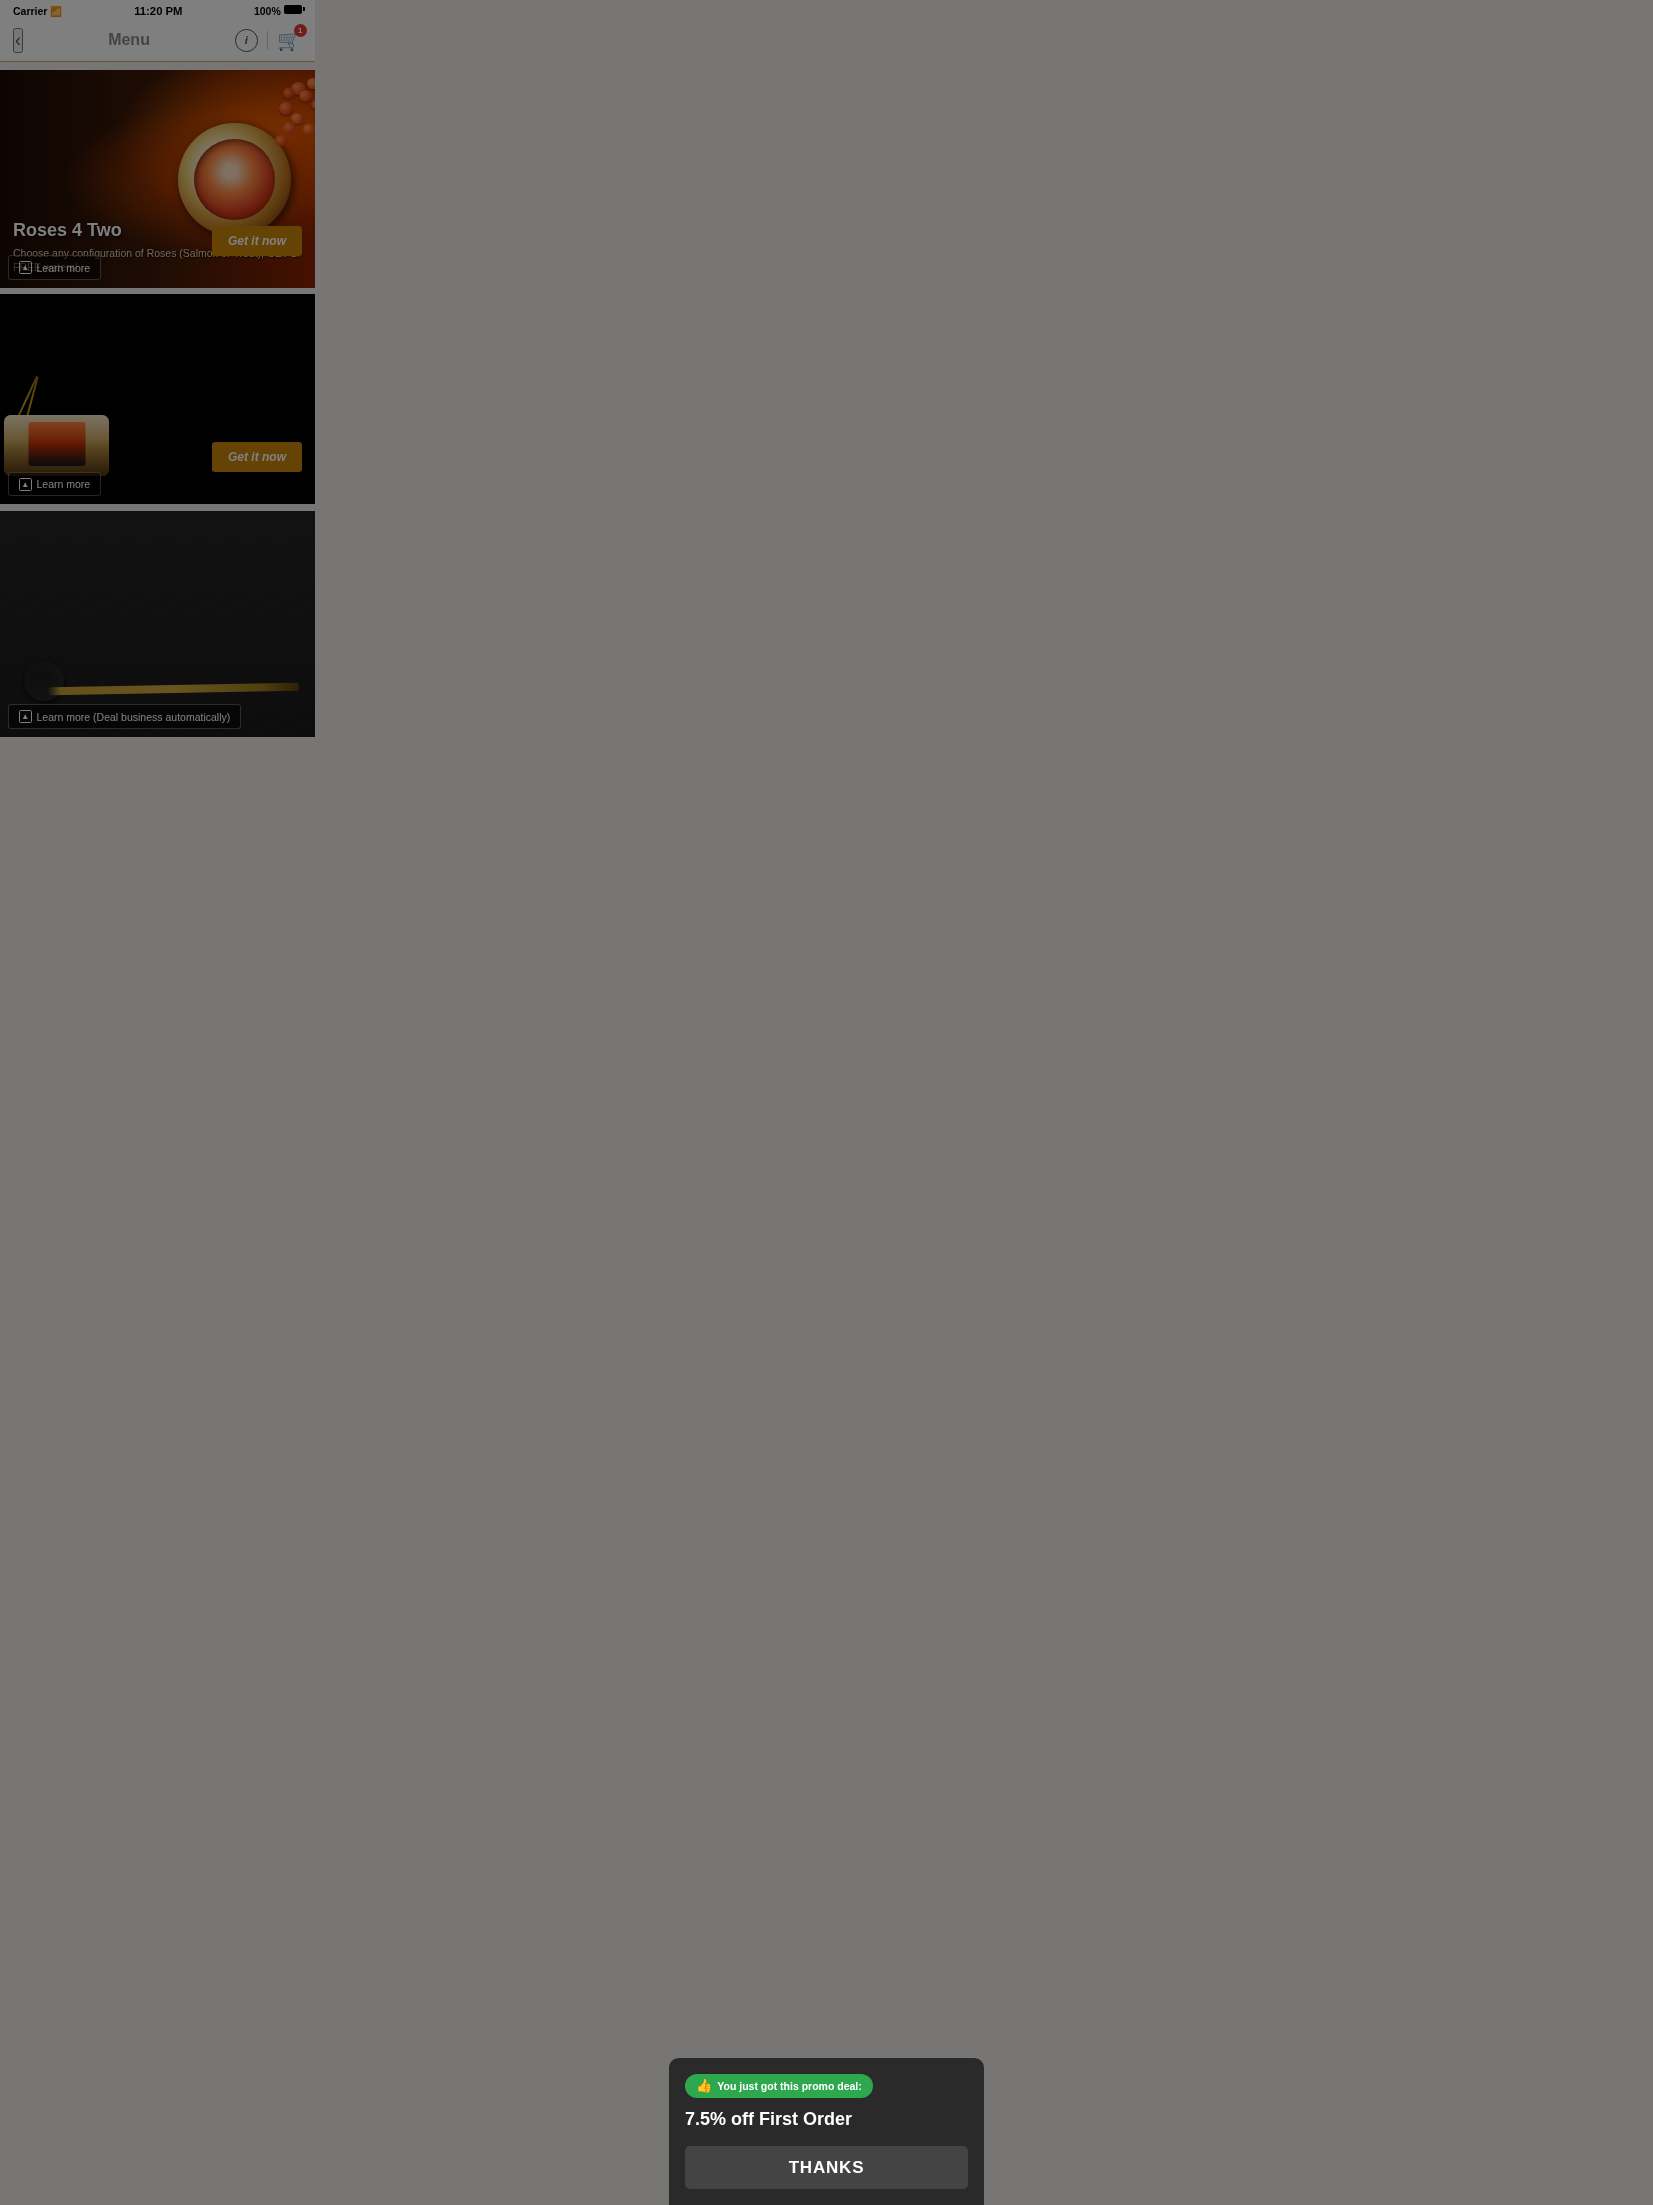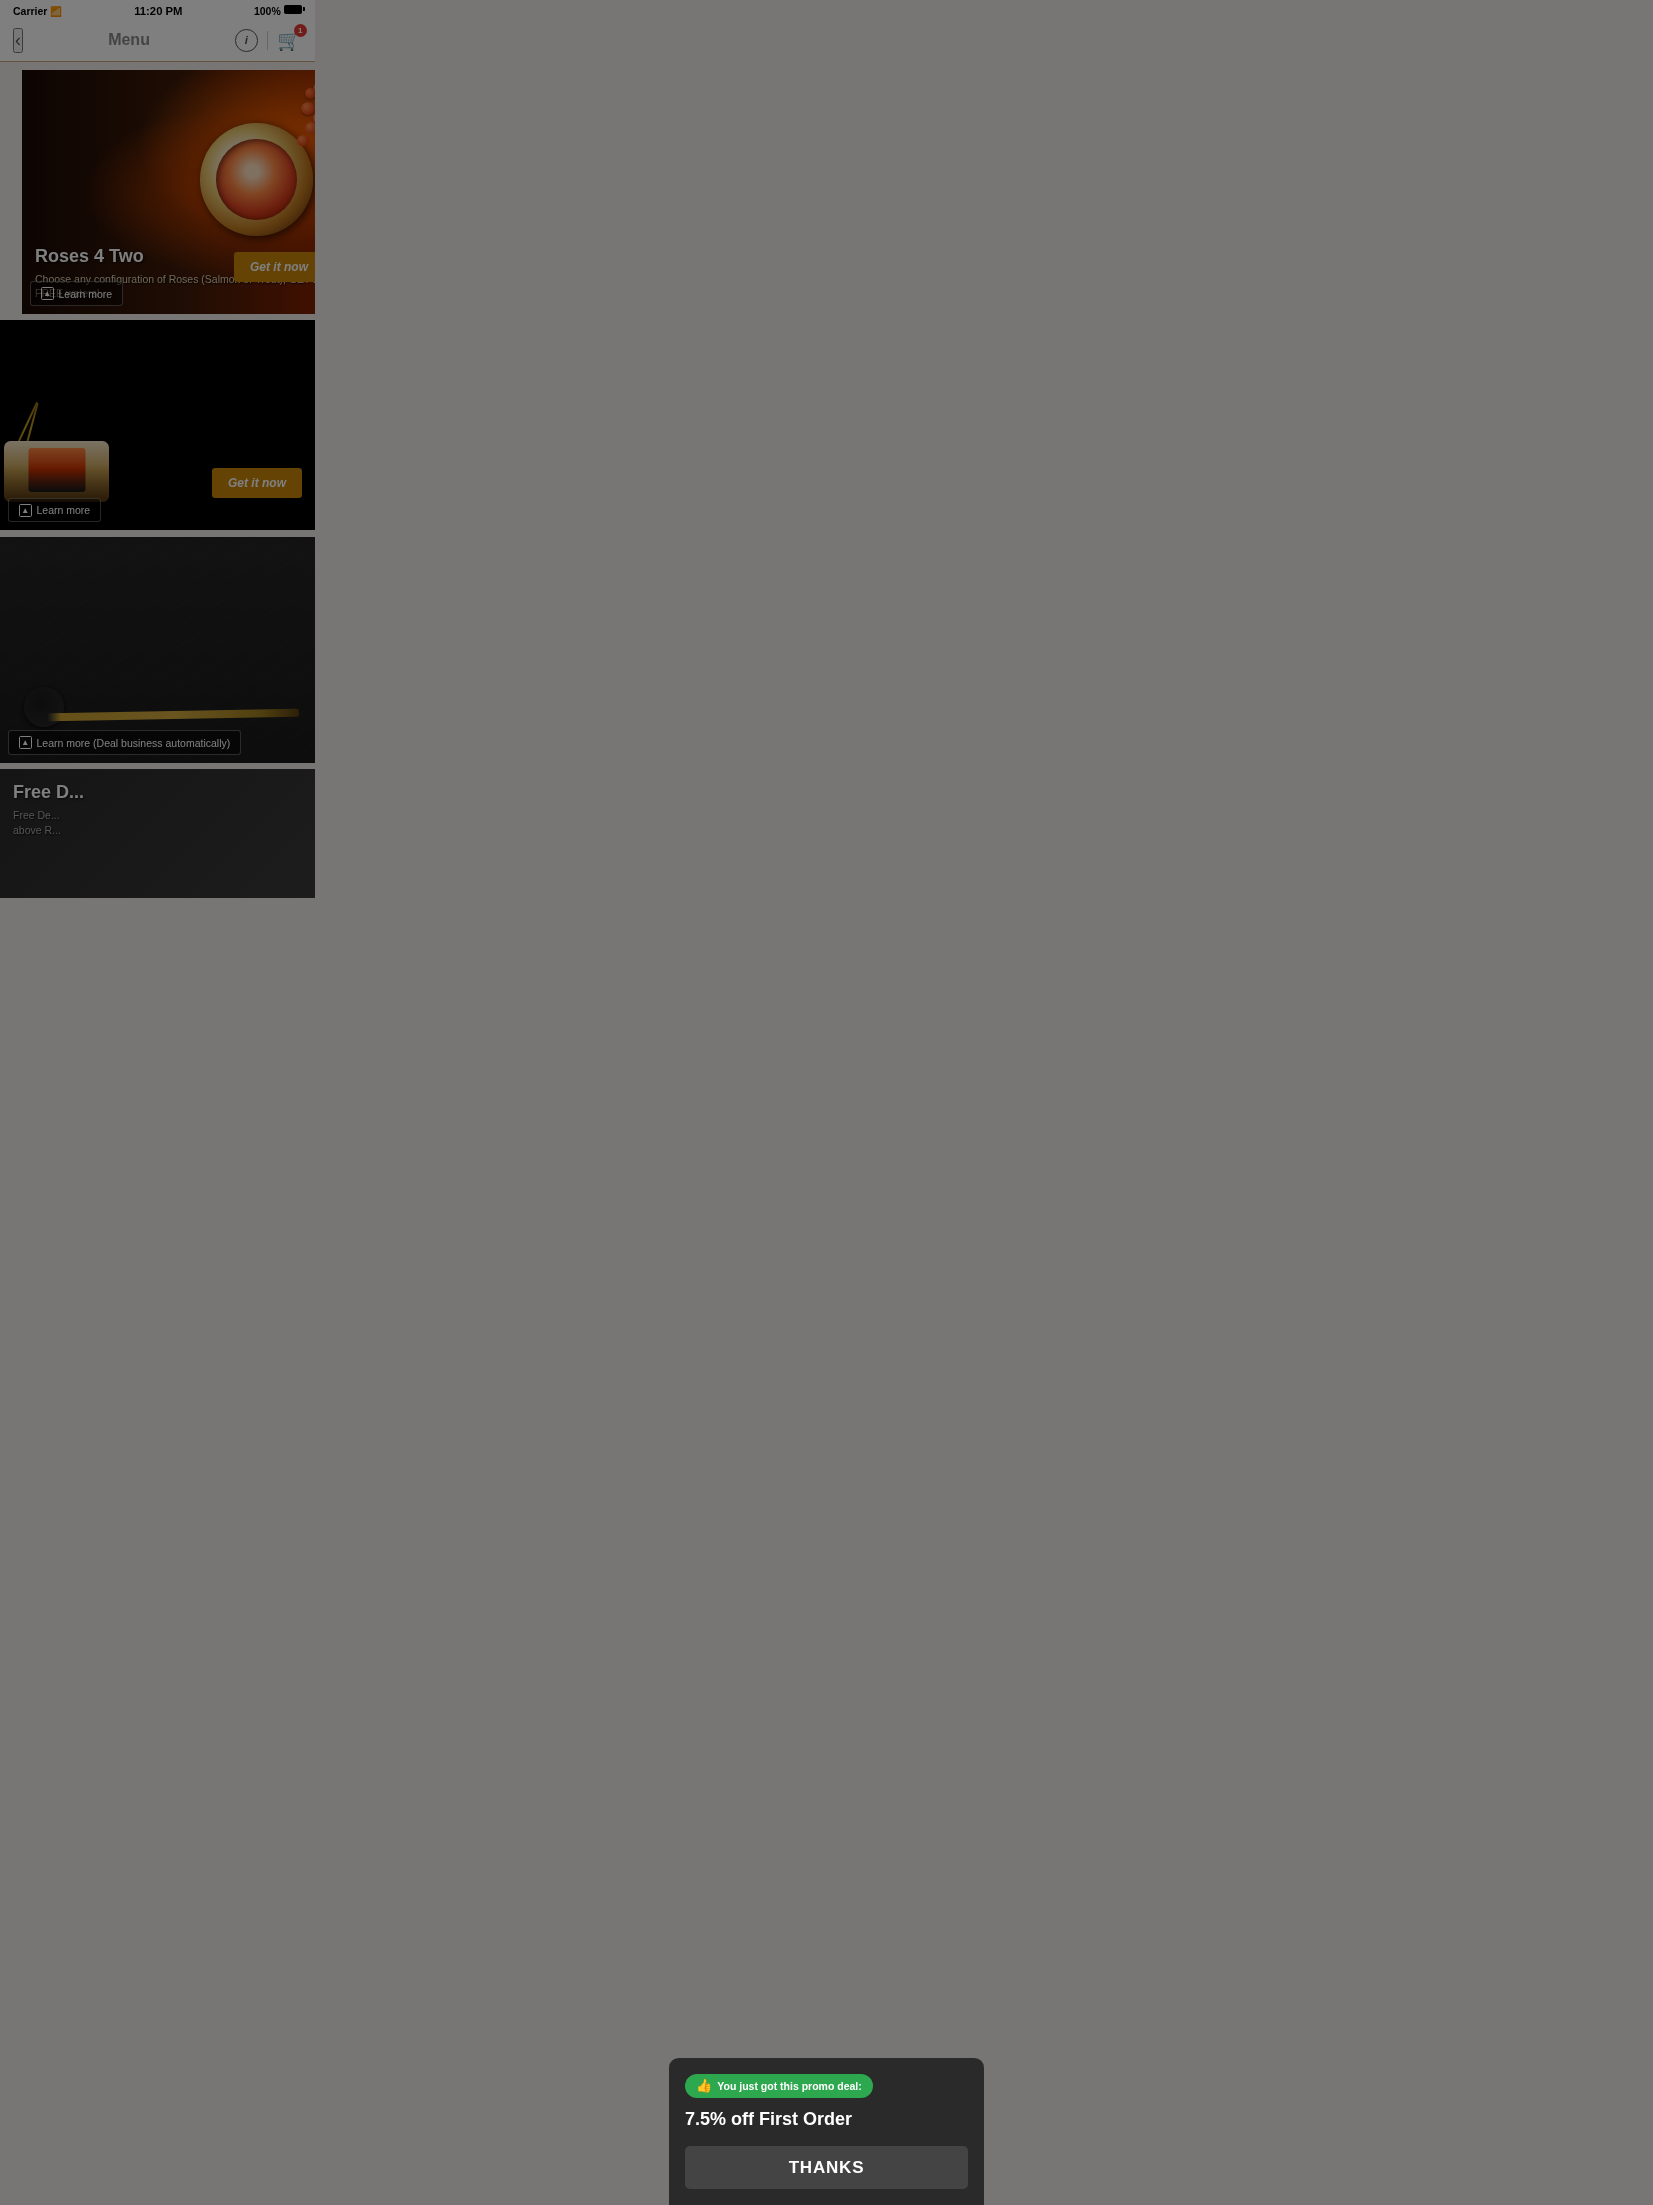--- a/index.html
+++ b/index.html
@@ -110,24 +110,23 @@
 
     
     .promo-card {
       position: relative;
       width: 100%;
       overflow: hidden;
     }
 
     
     .card-roses {
-      height: 244px;
+      height: 218px;
       background: linear-gradient(135deg, #2a1a0e 0%, #3d2010 40%, #8b3a0a 70%, #c45c10 100%);
       position: relative;
-      margin-left: 22px;
     }
     .card-roses-bg {
       position: absolute;
       inset: 0;
       background: 
         radial-gradient(ellipse at 70% 50%, #cc4400 0%, transparent 50%),
         radial-gradient(ellipse at 85% 30%, #ff6600 0%, transparent 40%),
         linear-gradient(to right, #1a0a05 0%, #3d1a08 50%, #8b2200 100%);
     }
 
@@ -375,27 +374,20 @@
       <div class="card-title">7.5% off First Order</div>
       <div class="card-desc" style="color:#ccc;white-space:pre-line;">Get 7.5% off your First Order!
 Because you are important to us and we appreciate your business.</div>
     </div>
     <button class="learn-more-btn">
       <span class="arrow-up">▲</span>
       <span>Learn more (Deal business automatically)</span>
     </button>
   </div>
 
-  <div class="promo-card card-free" style="height:81px;overflow:hidden;">
-    <div style="position:absolute;inset:0;background:linear-gradient(135deg,#2a2a2a,#3a3a3a);"></div>
-    <div style="padding:13px;position:relative;">
-      <div class="card-title">Free D...</div>
-      <div class="card-desc" style="color:#aaa;">Free De...<br>above R...</div>
-    </div>
-  </div>
 </div>
 
 <div class="modal-overlay">
   <div class="modal-box">
     <div class="promo-badge">
       <span class="thumb-icon">👍</span>
       <span>You just got this promo deal:</span>
     </div>
     <div class="modal-title">7.5% off First Order</div>
     <button class="thanks-btn">THANKS</button>

